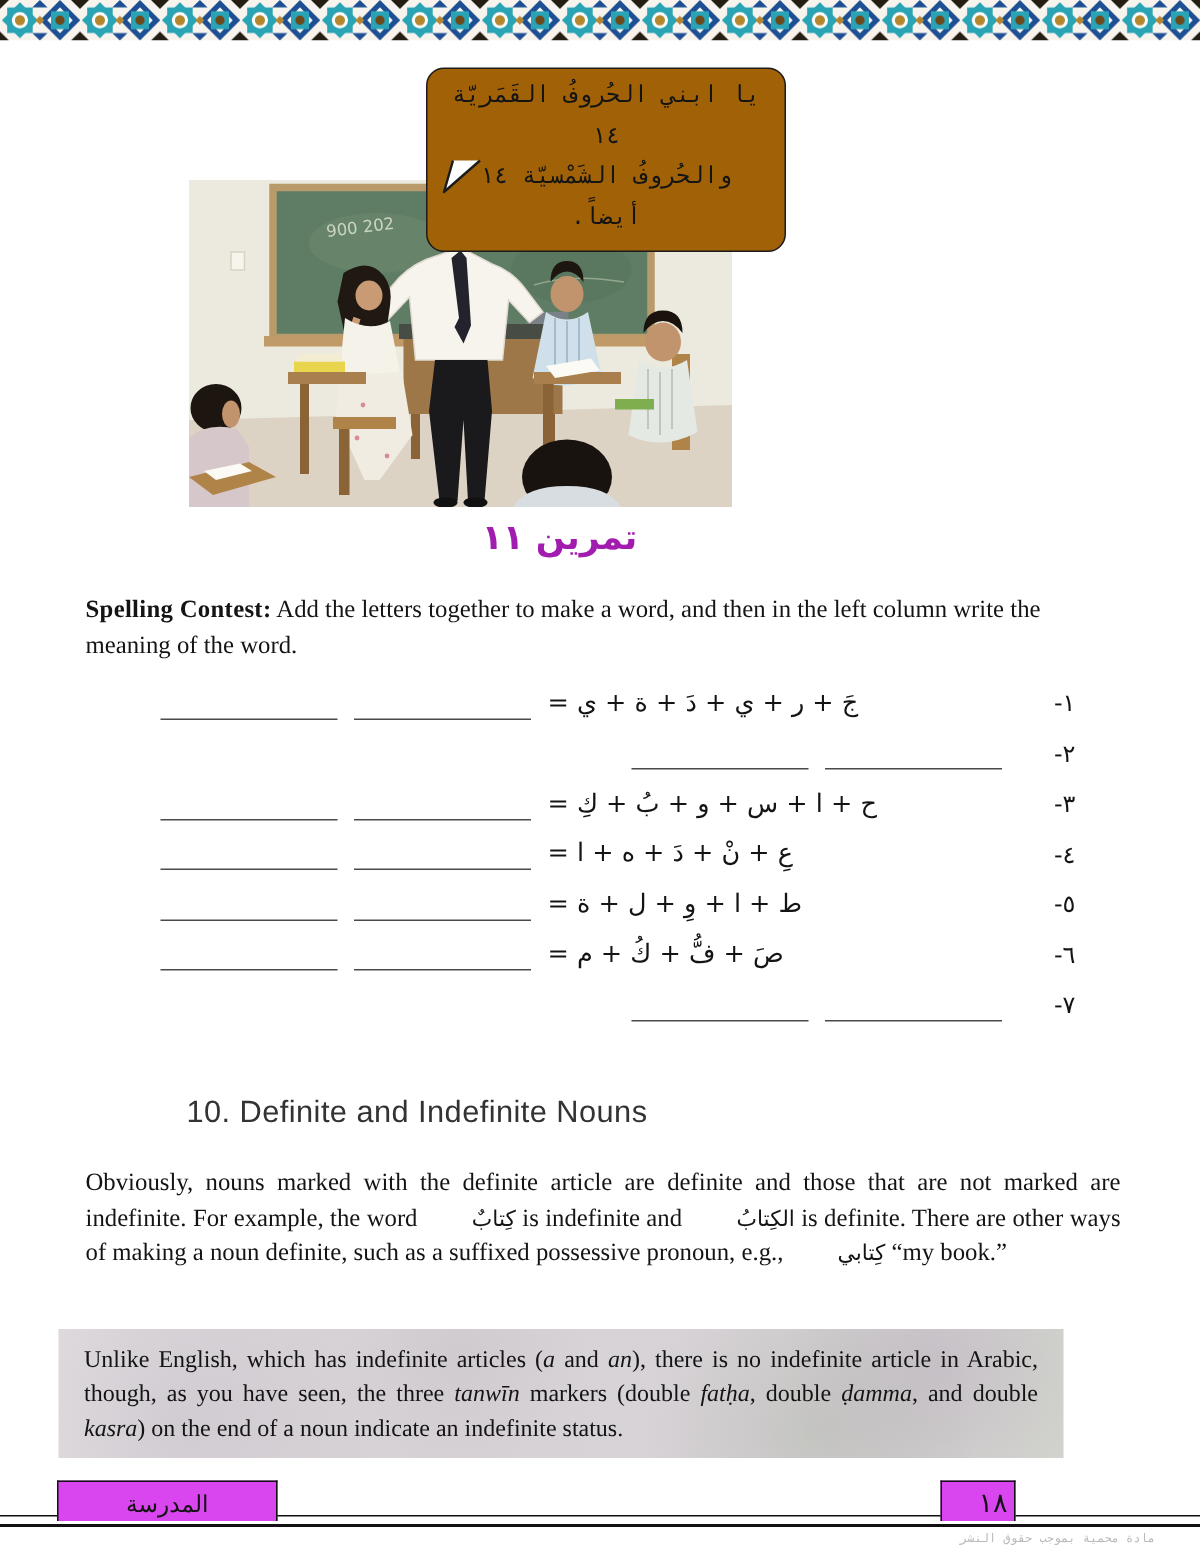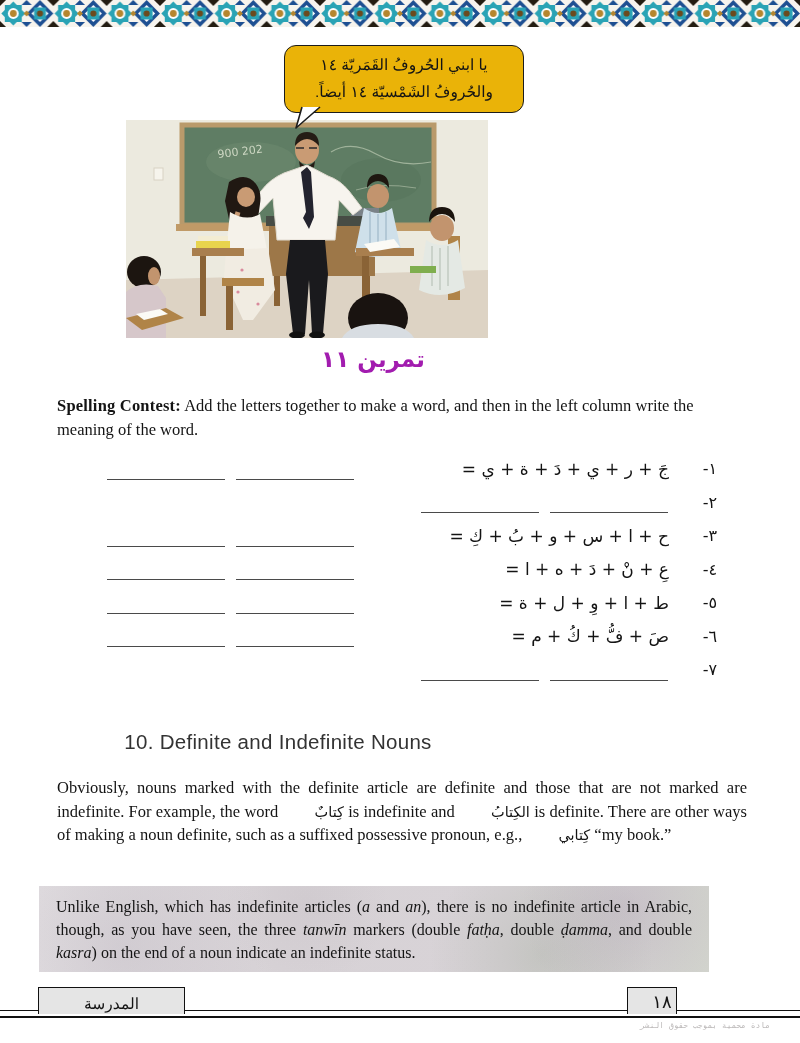--- a/index.html
+++ b/index.html
@@ -6,23 +6,23 @@
   .page {
     position:relative; width:800px; height:1043px; margin:0 auto;
     background:#ffffff; overflow:hidden;
     font-family:"Liberation Serif", serif; color:#141414;
   }
   .top-border { position:absolute; left:0; top:0; width:800px; height:27px; }
 
   
   .bubble {
     position:absolute; left:284px; top:45px; width:240px; box-sizing:border-box;
-    border:1.6px solid #1c1c1c; border-radius:12px; background:#eab308;
+    border:1.6px solid #1c1c1c; border-radius:12px; background:#a16207;
     padding:5px 10px 7px; text-align:center; direction:rtl;
-    font-family:Liberation Sans, sans-serif; font-size:15.5px; line-height:1.75;
+    font-family:Liberation Mono, monospace; font-size:15.5px; line-height:1.75;
     z-index:3;
   }
   .bubble-tail { position:absolute; left:288px; top:106px; width:40px; height:24px; z-index:4; }
 
   
   .photo { position:absolute; left:126px; top:120px; width:362px; height:218px; }
 
   .ex-title {
     position:absolute; left:0; top:346px; width:746px; text-align:center;
     color:#a21caf; font-family:"DejaVu Sans", sans-serif; font-size:23px;
@@ -35,21 +35,21 @@
   .instructions b { letter-spacing:0.2px; }
 
   .exercise { position:absolute; left:107px; top:452px; width:610px; }
   .ex-row { display:flex; direction:rtl; align-items:center; height:33.5px; }
   .ex-num {
     width:48px; font-family:"DejaVu Sans", sans-serif; font-size:16px;
     text-align:right; direction:rtl;
   }
   .ex-eq {
     flex:1; font-family:"DejaVu Sans", sans-serif; font-size:17px;
-    text-align:right; direction:rtl; padding-left:10px; white-space:nowrap;
+    text-align:left; direction:rtl; padding-left:10px; white-space:nowrap;
   }
   .ex-blanks { display:flex; direction:ltr; gap:11px; width:248px; align-self:flex-end; padding-bottom:6px; }
   .blank { width:118px; height:14px; border-bottom:1.6px solid #4a4a4a; }
 
   .section-heading {
     position:absolute; left:0; top:730px; width:660px; box-sizing:border-box;
     text-align:center; padding-right:104px;
     font-family:"Liberation Sans", sans-serif; font-weight:400;
     font-size:20.5px; color:#333333; letter-spacing:0.3px;
   }
@@ -68,21 +68,21 @@
       radial-gradient(circle at 12% 70%, rgba(130,120,140,0.14), rgba(130,120,140,0) 25%),
       radial-gradient(circle at 40% 20%, rgba(160,150,160,0.12), rgba(160,150,160,0) 20%),
       linear-gradient(90deg, #e2dee1 0%, #d7d2d6 35%, #d8d3d7 70%, #d2d4cd 100%);
   }
 
   .footer-rule {
     position:absolute; left:0; top:1010px; width:800px; height:5px;
     border-top:1.4px solid #111; border-bottom:2.6px solid #111; z-index:1;
   }
   .tab {
-    position:absolute; top:987px; height:27px; background:#e5e5e5;
+    position:absolute; top:987px; height:27px; background:#d946ef;
     border:1.5px solid #111; border-bottom:none; z-index:2; box-sizing:border-box;
     display:flex; align-items:flex-end; justify-content:center;
     font-family:Liberation Serif, serif; direction:rtl;
   }
   .tab-left  { left:38px;  width:147px; font-size:15.5px; padding-bottom:1px; }
   .tab-right { left:627px; width:50px;  font-size:18px; padding-bottom:1px;padding-left:20px; }
   .watermark {
     position:absolute; right:30px; top:1021px; font-size:8px; color:#bcb9b9;
     direction:rtl; font-family:Liberation Mono, monospace; z-index:2;
   }

